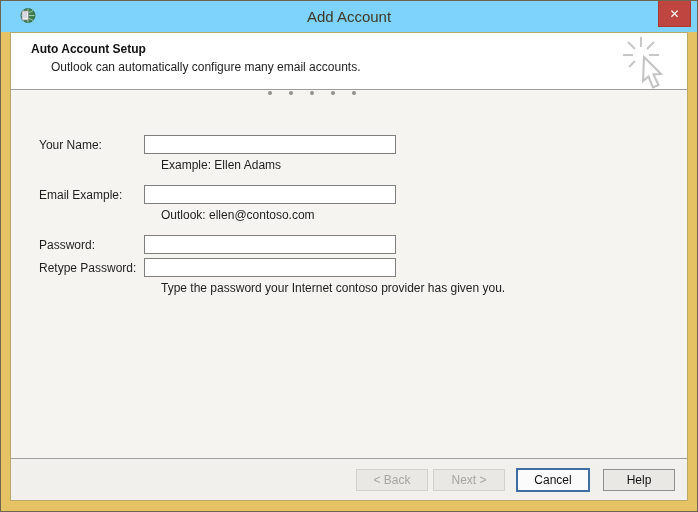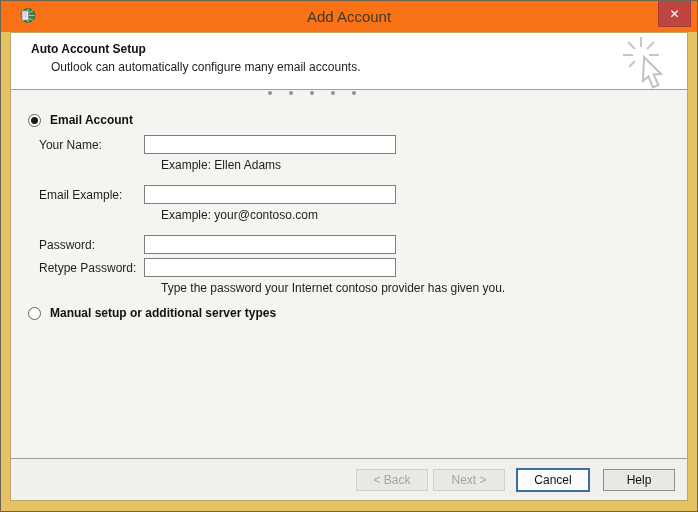--- a/index.html
+++ b/index.html
@@ -12,21 +12,21 @@
   .window {
     position: relative;
     width: 698px; height: 512px;
     background: #e5c263;
     border: 1px solid #6e6550;
     overflow: hidden;
   }
   
   .titlebar {
     position: absolute; left: 0; right: 0; top: 0; height: 31px;
-    background: #f97316;
+    background: #7dd3fc;
   }
   .titlebar-icon {
     position: absolute; left: 18px; top: 6px; width: 17px; height: 17px;
   }
   .title-text {
     position: absolute; left: 0; right: 0; top: 7px;
     text-align: center;
     font-size: 15px; color: #3f3827;
   }
   .close-btn {
@@ -168,44 +168,36 @@
 
     <div class="main">
       <div class="dots">
         <span class="dot"></span>
         <span class="dot"></span>
         <span class="dot"></span>
         <span class="dot"></span>
         <span class="dot"></span>
       </div>
 
-      <div class="radio-row email">
-        <span class="radio-circle checked"></span>
-        <span class="radio-label">Email Account</span>
-      </div>
 
       <div class="field-label lbl-name">Your Name:</div>
       <input class="field-input inp-name" type="text" value="" style="">
       <div class="field-hint hint-name">Example: Ellen Adams</div>
 
       <div class="field-label lbl-email">Email Example:</div>
       <input class="field-input inp-email" type="text" value="" style="">
-      <div class="field-hint hint-email">Example: your@contoso.com</div>
+      <div class="field-hint hint-email">Outlook: ellen@contoso.com</div>
 
       <div class="field-label lbl-pass">Password:</div>
       <input class="field-input inp-pass" type="password" value="" style="">
 
       <div class="field-label lbl-retype">Retype Password:</div>
       <input class="field-input inp-retype" type="password" value="" style="">
       <div class="field-hint hint-pass">Type the password your Internet contoso provider has given you.</div>
 
-      <div class="radio-row manual">
-        <span class="radio-circle"></span>
-        <span class="radio-label">Manual setup or additional server types</span>
-      </div>
     </div>
 
     <div class="footer">
       <button class="btn btn-disabled btn-back" disabled="">&lt; Back</button>
       <button class="btn btn-disabled btn-next" disabled="">Next &gt;</button>
       <button class="btn btn-cancel">Cancel</button>
       <button class="btn btn-help">Help</button>
     </div>
 
   </div>

